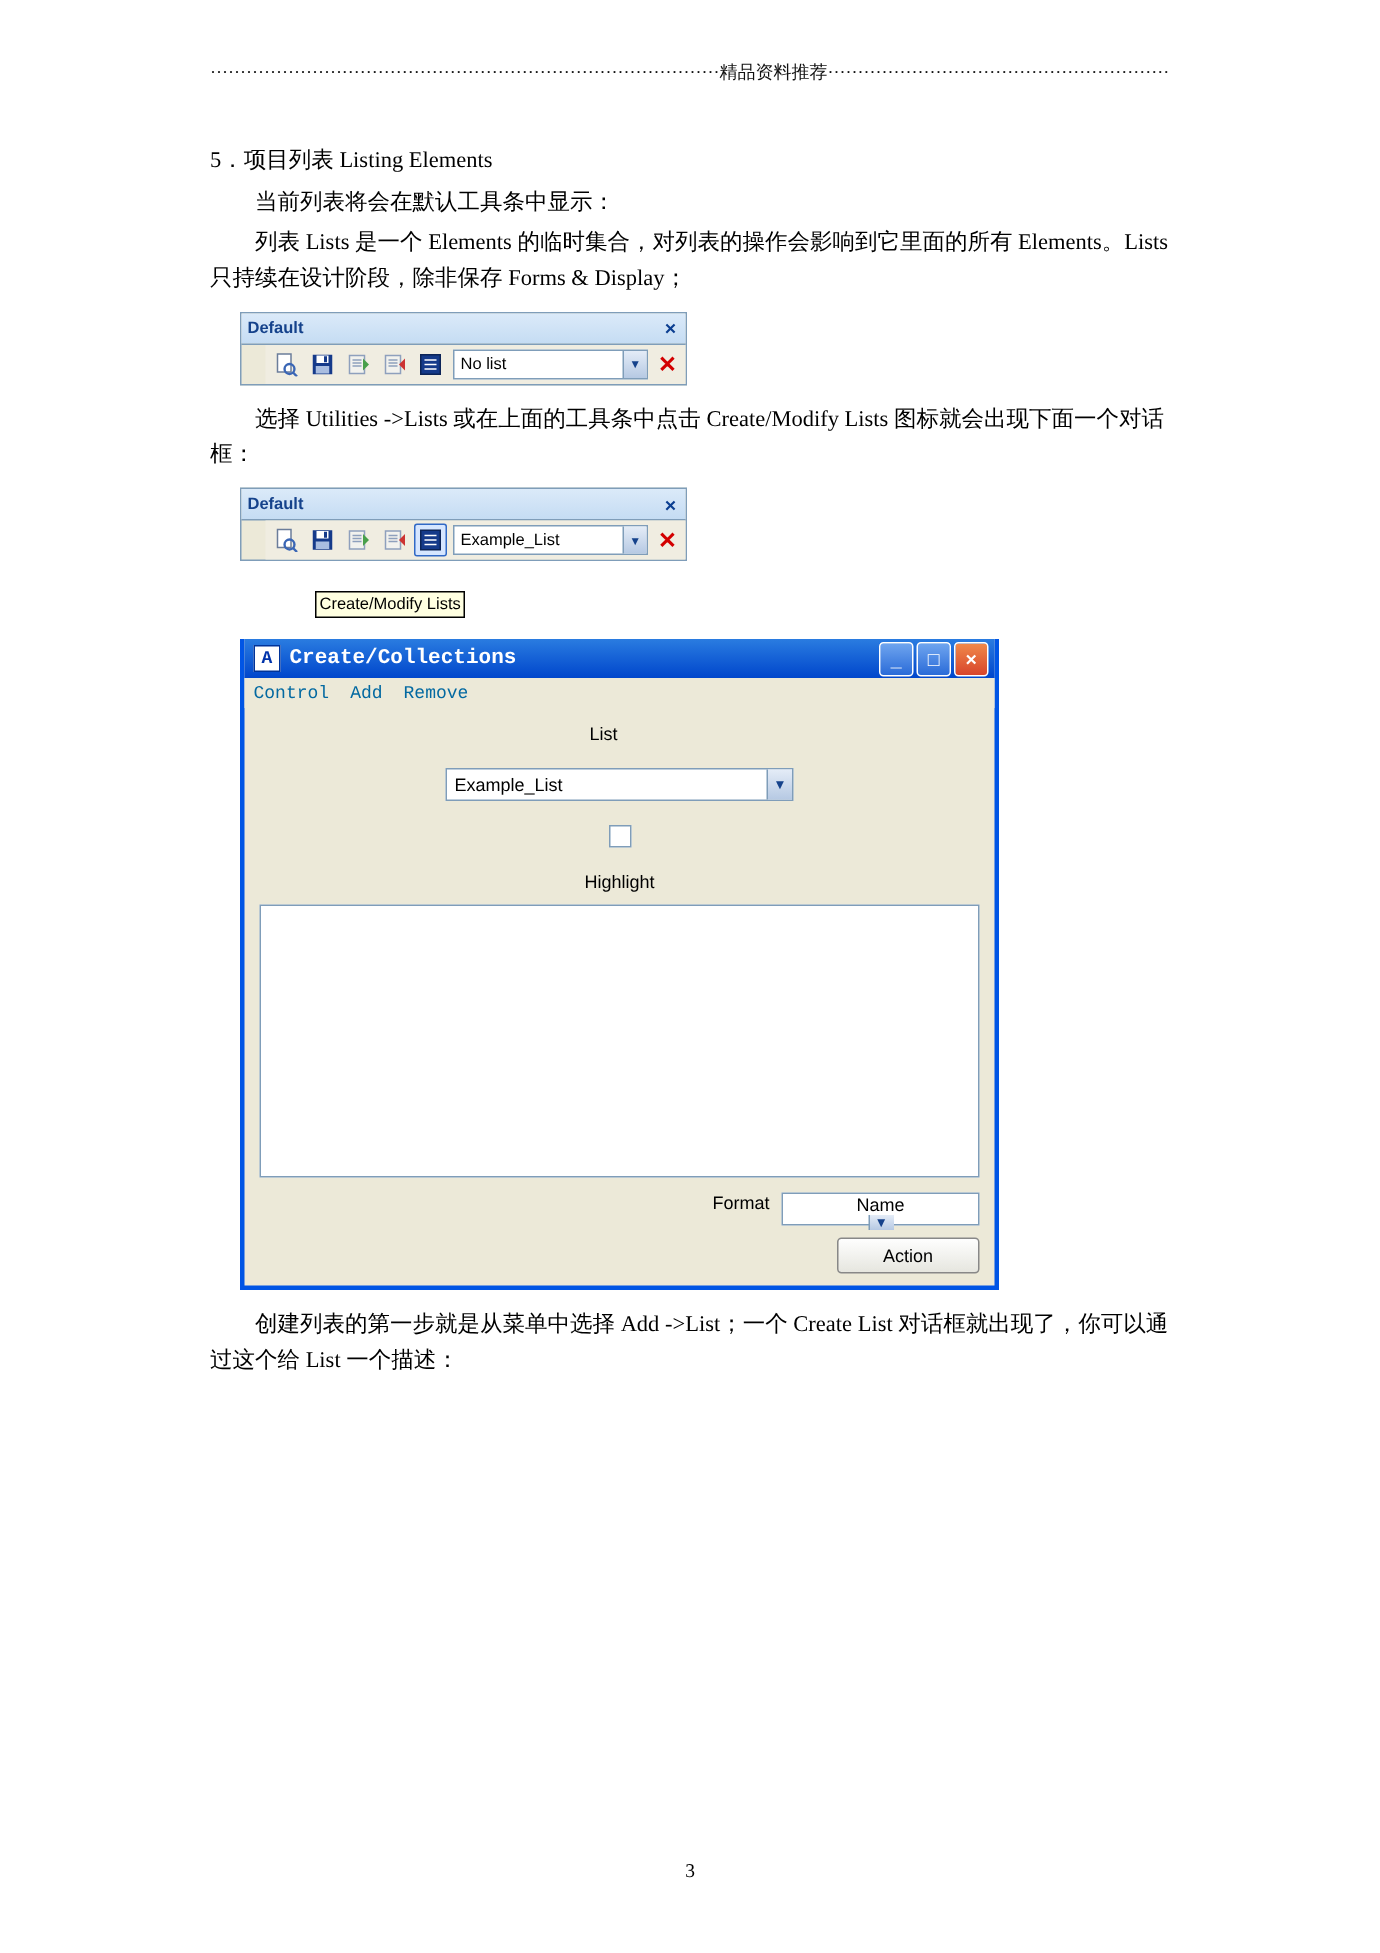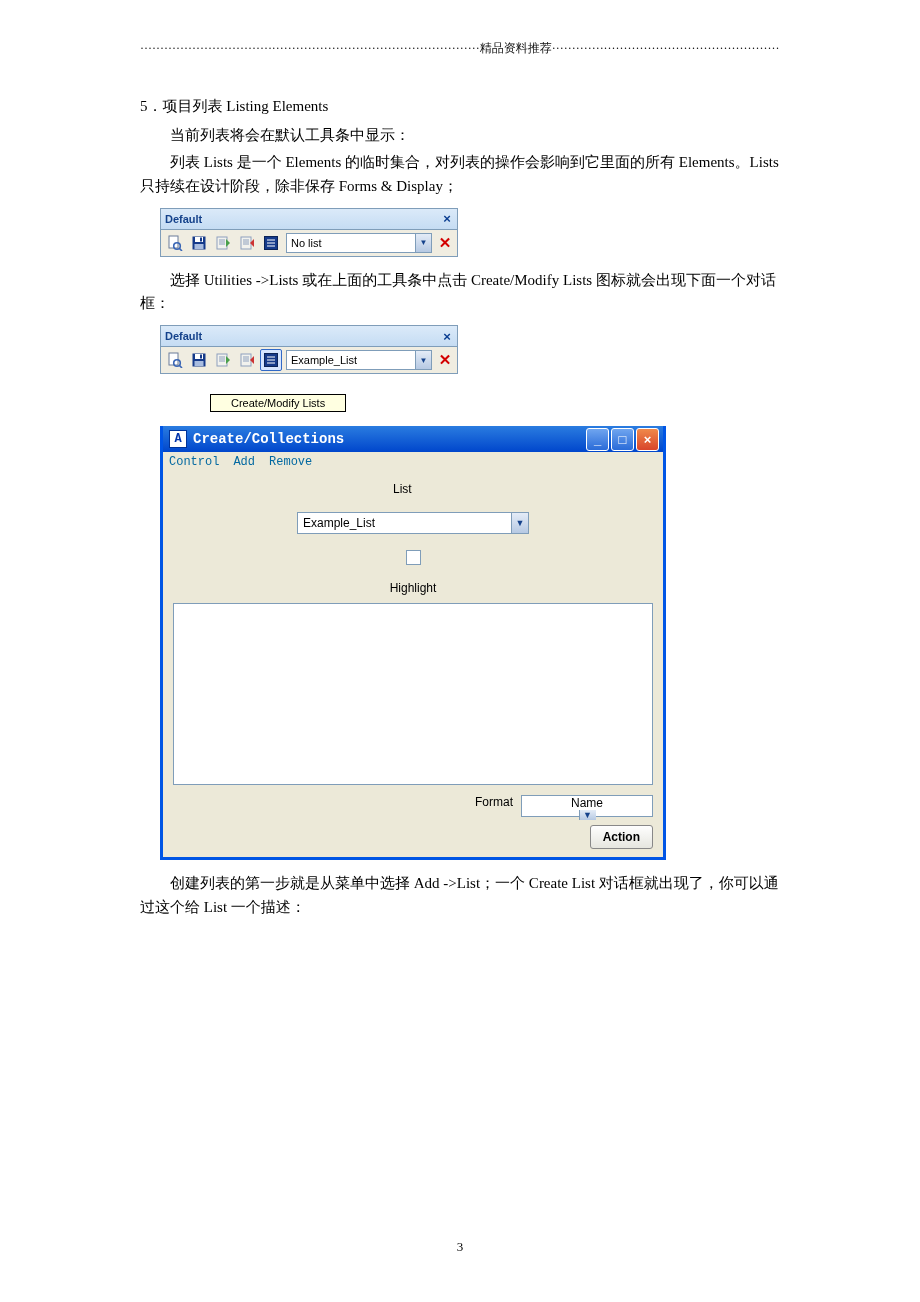--- a/index.html
+++ b/index.html
@@ -65,20 +65,21 @@
     width: 14px;
     text-align: center;
   }
   .toolbar-row {
     display: flex;
     align-items: center;
     height: 24px;
     padding: 1px 3px;
     gap: 2px;
     background: #f0ede1;
+    margin-left: 16px;
   }
   .tb-icon {
     width: 20px;
     height: 20px;
     display: flex;
     align-items: center;
     justify-content: center;
     cursor: pointer;
     border: 1px solid transparent;
     border-radius: 2px;
@@ -127,21 +128,21 @@
     margin-left: 2px;
   }
   .tooltip {
     display:inline-block;
     margin-left: 70px;
     margin-top: 10px;
     border: 1px solid #000;
     background: #ffffe1;
     font-family: Tahoma, Arial, sans-serif;
     font-size: 11px;
-    padding: 2px 20px;
+    padding: 2px 2px;
   }
   
   .win {
     margin-left: 20px;
     margin-top: 14px;
     width: 500px;
     border: 3px solid #0055e5;
     border-top-width: 0;
     background: #ece9d8;
     font-family: Tahoma, Arial, sans-serif;
@@ -250,28 +251,28 @@
   .format-row {
     display: flex;
     align-items: flex-start;
     justify-content: flex-end;
     gap: 8px;
     margin-bottom: 8px;
   }
   .format-row .combo { width: 130px; flex-direction: column; }
   .btn {
     height: 22px;
-    padding: 0 12px;
+    padding: 0 30px;
     background: linear-gradient(#fefefe,#e6e6df);
     border: 1px solid #888;
     border-radius: 3px;
     font-size: 12px;
     font-family: Tahoma, sans-serif;
     cursor: pointer;
-    display:flex;align-items:center;justify-content:center;font-weight:bold;
+    display:flex;align-items:center;justify-content:center;
   }
   .page-num {
     text-align: center;
     font-size: 13px;
     margin-top: 320px;
     font-family: "Times New Roman", serif;
   }
   svg { display:block; }
 </style>
 </head>

